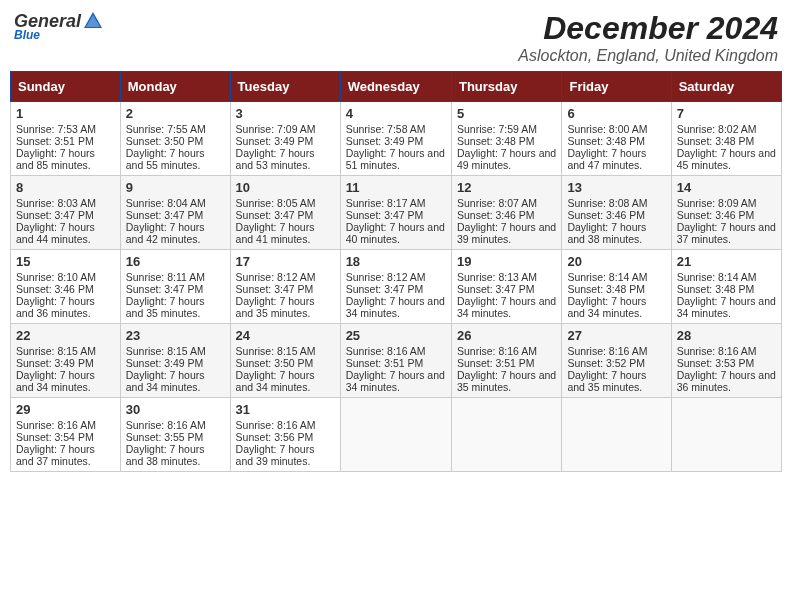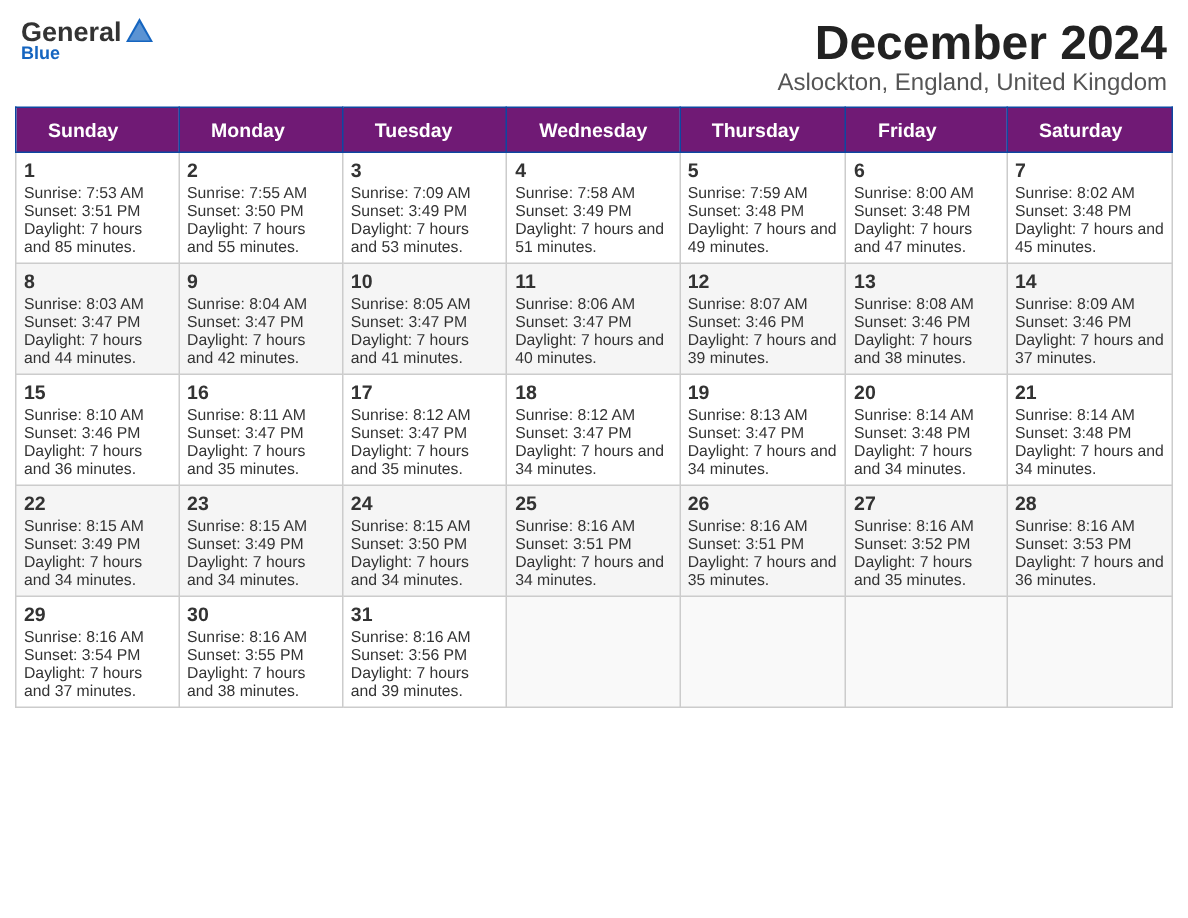--- a/index.html
+++ b/index.html
@@ -9,20 +9,21 @@
       width: 792px;
       min-height: 612px;
       padding: 10px;
     }
     .header-area {
       display: flex;
       justify-content: space-between;
       align-items: flex-start;
       margin-bottom: 6px;
       padding: 0 4px;
+      font-style: italic;
     }
     .logo {
       display: flex;
       flex-direction: column;
       align-items: flex-start;
     }
     .logo-text {
       display: flex;
       align-items: center;
     }
@@ -37,25 +38,25 @@
     .title-area h2 {
       font-size: 16px;
       font-weight: normal;
       color: #555;
     }
     .calendar {
       width: 100%;
       border-collapse: collapse;
     }
     .calendar thead tr th {
-      background: #701a75;
+      background: #7f1d1d;
       color: #fff;
       font-size: 13px;
       font-weight: bold;
-      padding: 7px 21px;
+      padding: 7px 7px;
       text-align: left;
       border: 1px solid #0d47a1;
     }
     .calendar tbody tr td {
       vertical-align: top;
       border: 1px solid #ccc;
       padding: 4px 5px;
       width: 113px;
       font-size: 10.5px;
       color: #333;
@@ -165,21 +166,21 @@
           <span>Daylight: 7 hours and 42 minutes.</span>
         </td>
         <td>
           <span class="day-number">10</span>
           <span>Sunrise: 8:05 AM</span><br>
           <span>Sunset: 3:47 PM</span><br>
           <span>Daylight: 7 hours and 41 minutes.</span>
         </td>
         <td>
           <span class="day-number">11</span>
-          <span>Sunrise: 8:06 AM</span><br>
+          <span>Sunrise: 8:17 AM</span><br>
           <span>Sunset: 3:47 PM</span><br>
           <span>Daylight: 7 hours and 40 minutes.</span>
         </td>
         <td>
           <span class="day-number">12</span>
           <span>Sunrise: 8:07 AM</span><br>
           <span>Sunset: 3:46 PM</span><br>
           <span>Daylight: 7 hours and 39 minutes.</span>
         </td>
         <td>

